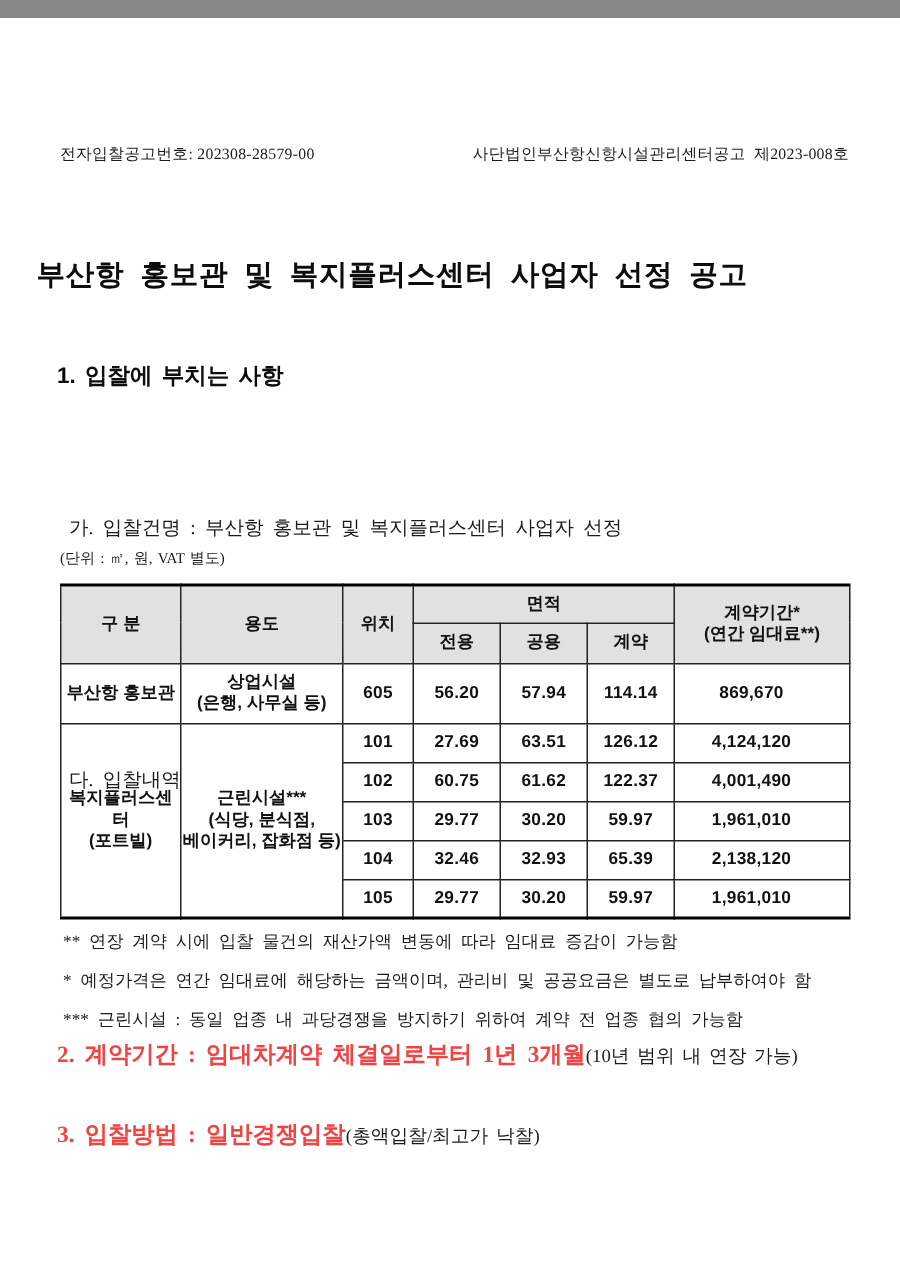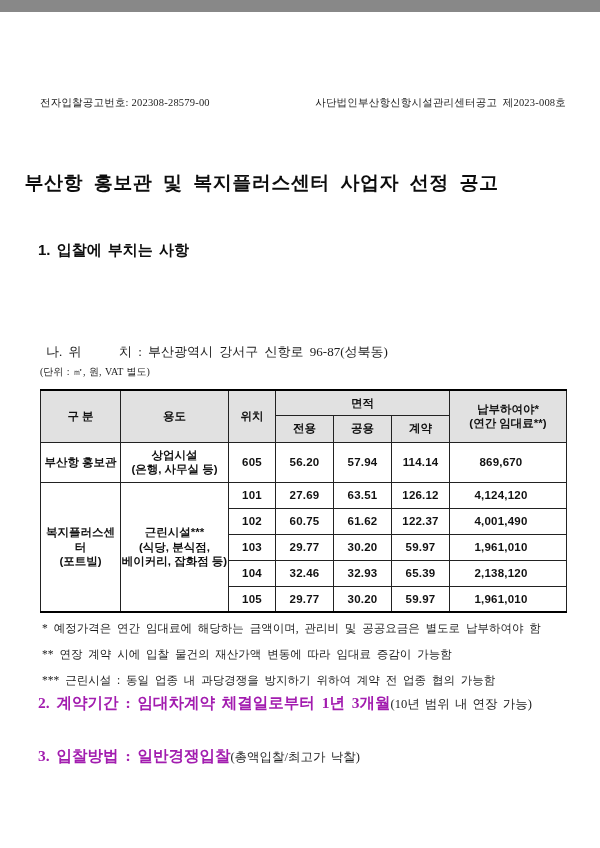--- a/index.html
+++ b/index.html
@@ -57,40 +57,41 @@
   td.group-name, td.group-use { font-weight:bold; font-size:11.5px; }
   td.num { font-weight:bold; font-size:11.5px; letter-spacing:0.2px; }
   td.price { text-align:right; padding-right:14px; font-weight:bold; }
   .small-line { display:block; }
   .footnotes {
     position:absolute; top:603px; left:42px; width:530px;
     font-size:11.5px; line-height:26px; word-spacing:3px;
   }
   .sec-line { position:absolute; left:38px; white-space:nowrap; }
   .sec-line .bold-part {
-    font-weight:bold; font-size:15.5px; word-spacing:3px; color:#a21caf;
+    font-weight:bold; font-size:15.5px; word-spacing:3px; color:#ef4444;
   }
   .sec-line .normal-part { font-size:12.5px; word-spacing:2px; }
   .sec2 { top:681px; } .sec3 { top:734px; }
 </style>
 </head>
 <body>
 
 <div class="page">
 
   <div class="doc-header">
     <span>전자입찰공고번호: 202308-28579-00</span>
     <span>사단법인부산항신항시설관리센터공고  제2023-008호</span>
   </div>
 
   <div class="doc-title">부산항 홍보관 및 복지플러스센터 사업자 선정 공고</div>
 
   <div class="sec1-heading">1. 입찰에 부치는 사항</div>
 
   <div class="sec1-items">
+    <div>가. 입찰건명 : 부산항 홍보관 및 복지플러스센터 사업자 선정</div>
     <div>나. 위      치 : 부산광역시 강서구 신항로 96-87(성북동)</div>
     <div>다. 입찰내역</div>
   </div>
 
   <div class="unit-note">(단위 : ㎡, 원, VAT 별도)</div>
 
   <table class="bid-table">
     <colgroup>
       <col style="width:80px">
         <col style="width:108px">
@@ -100,21 +101,21 @@
         <col style="width:58px">
       <col style="width:117px">
     </colgroup>
     <tbody>
         <tr class="hdr1">
       <th rowspan="2">구  분</th>
       <th rowspan="2">용도</th>
       <th rowspan="2">위치</th>
       <th colspan="3">면적</th>
       <th rowspan="2">
-        <span class="small-line">납부하여야*</span>
+        <span class="small-line">계약기간*</span>
         <span class="small-line">(연간 임대료**)</span>
       </th>
     </tr>
     <tr class="hdr2">
       <th>전용</th>
       <th>공용</th>
       <th>계약</th>
     </tr>
     <tr class="row-main">
       <td class="group-name">부산항 홍보관</td>
@@ -169,22 +170,22 @@
       <td class="num">105</td>
       <td class="num">29.77</td>
       <td class="num">30.20</td>
       <td class="num">59.97</td>
       <td class="num price">1,961,010</td>
     </tr>
   </tbody>
     </table>
 
   <div class="footnotes">
+    <div>** 연장 계약 시에 입찰 물건의 재산가액 변동에 따라 임대료 증감이 가능함</div>
     <div>* 예정가격은 연간 임대료에 해당하는 금액이며, 관리비 및 공공요금은 별도로 납부하여야 함</div>
-    <div>** 연장 계약 시에 입찰 물건의 재산가액 변동에 따라 임대료 증감이 가능함</div>
     <div>*** 근린시설 : 동일 업종 내 과당경쟁을 방지하기 위하여 계약 전 업종 협의 가능함</div>
   </div>
 
   <div class="sec-line sec2">
     <span class="bold-part">2. 계약기간 : 임대차계약 체결일로부터 1년 3개월</span><span class="normal-part">(10년 범위 내 연장 가능)</span>
   </div>
 
   <div class="sec-line sec3">
     <span class="bold-part">3. 입찰방법 : 일반경쟁입찰</span><span class="normal-part">(총액입찰/최고가 낙찰)</span>
   </div>

